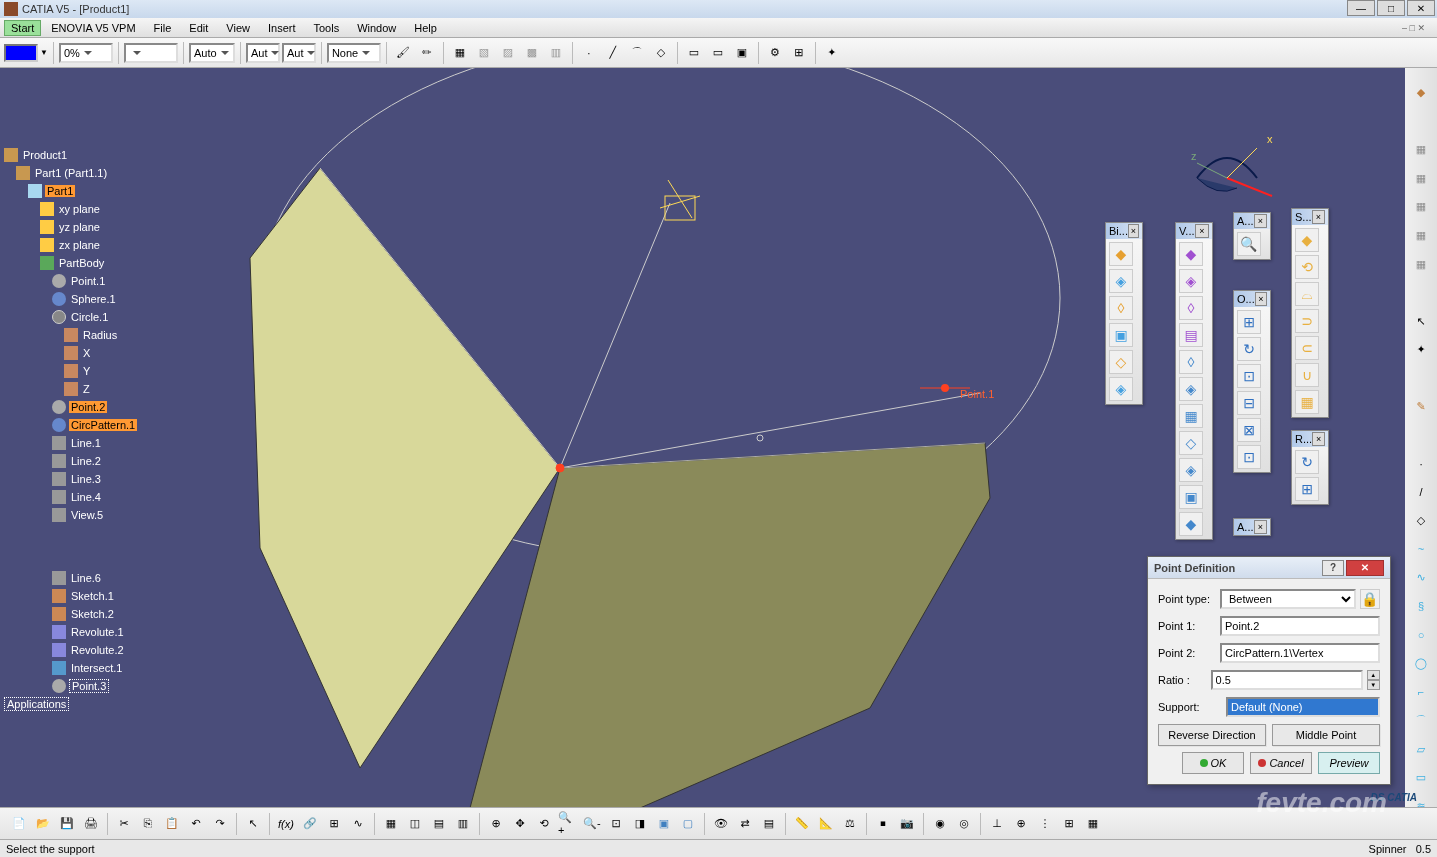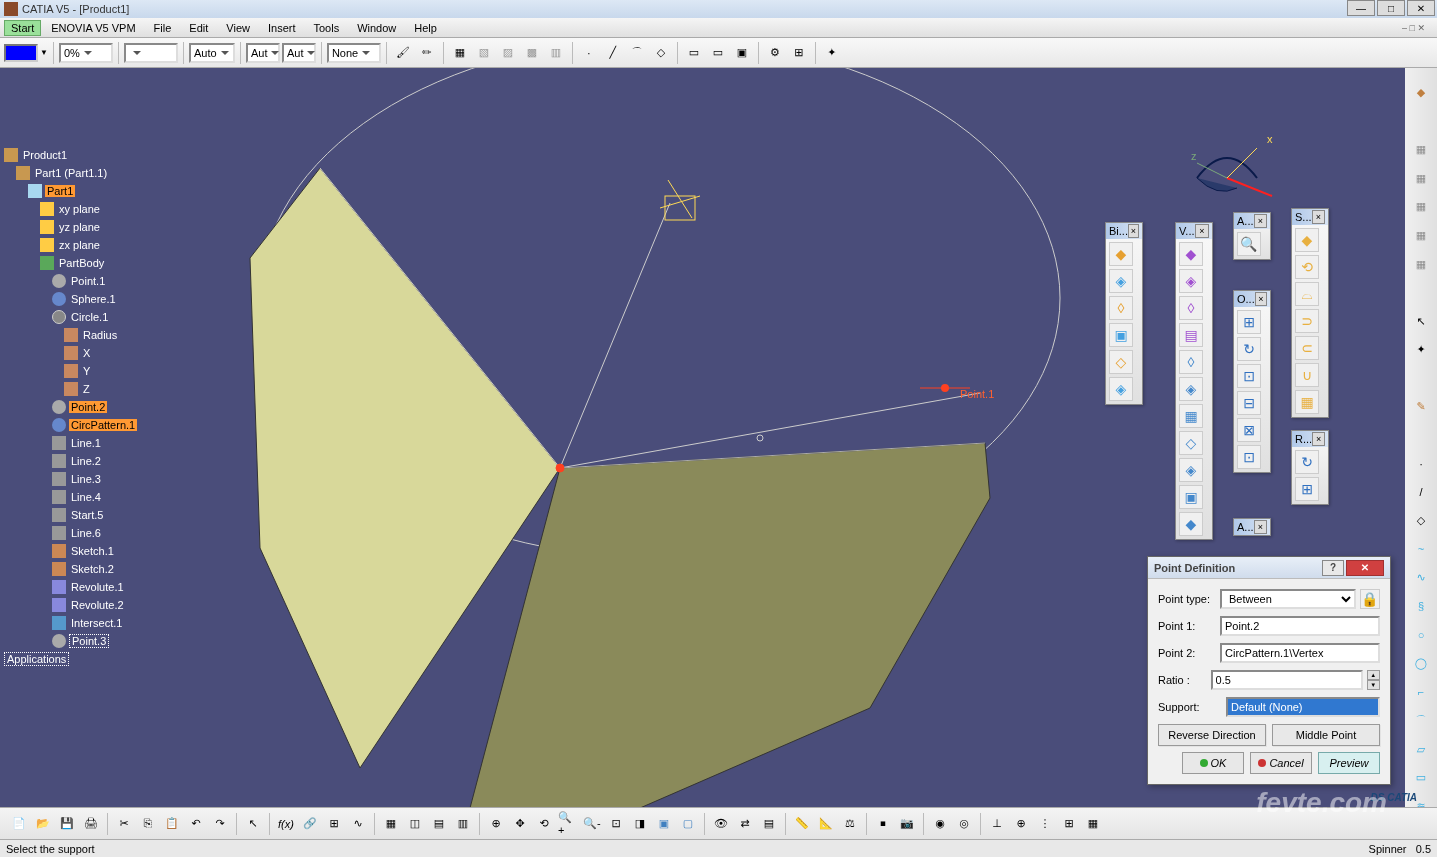--- a/index.html
+++ b/index.html
@@ -263,23 +263,23 @@
         <div class="tree-row" style="padding-left: 48px;">
           <span class="tree-icon ti-line"></span>
           <span class="label">Line.3</span>
         </div>
         <div class="tree-row" style="padding-left: 48px;">
           <span class="tree-icon ti-line"></span>
           <span class="label">Line.4</span>
         </div>
         <div class="tree-row" style="padding-left: 48px;">
           <span class="tree-icon ti-line"></span>
-          <span class="label">Start.5</span>
-        </div>
-        <div class="tree-row" style="padding-left: 48px;">
+          <span class="label">View.5</span>
+        </div>
+        <div class="tree-row" style="padding-left: 48px; margin-top: 45px;">
           <span class="tree-icon ti-line"></span>
           <span class="label">Line.6</span>
         </div>
         <div class="tree-row" style="padding-left: 48px;">
           <span class="tree-icon ti-sketch"></span>
           <span class="label">Sketch.1</span>
         </div>
         <div class="tree-row" style="padding-left: 48px;">
           <span class="tree-icon ti-sketch"></span>
           <span class="label">Sketch.2</span>

